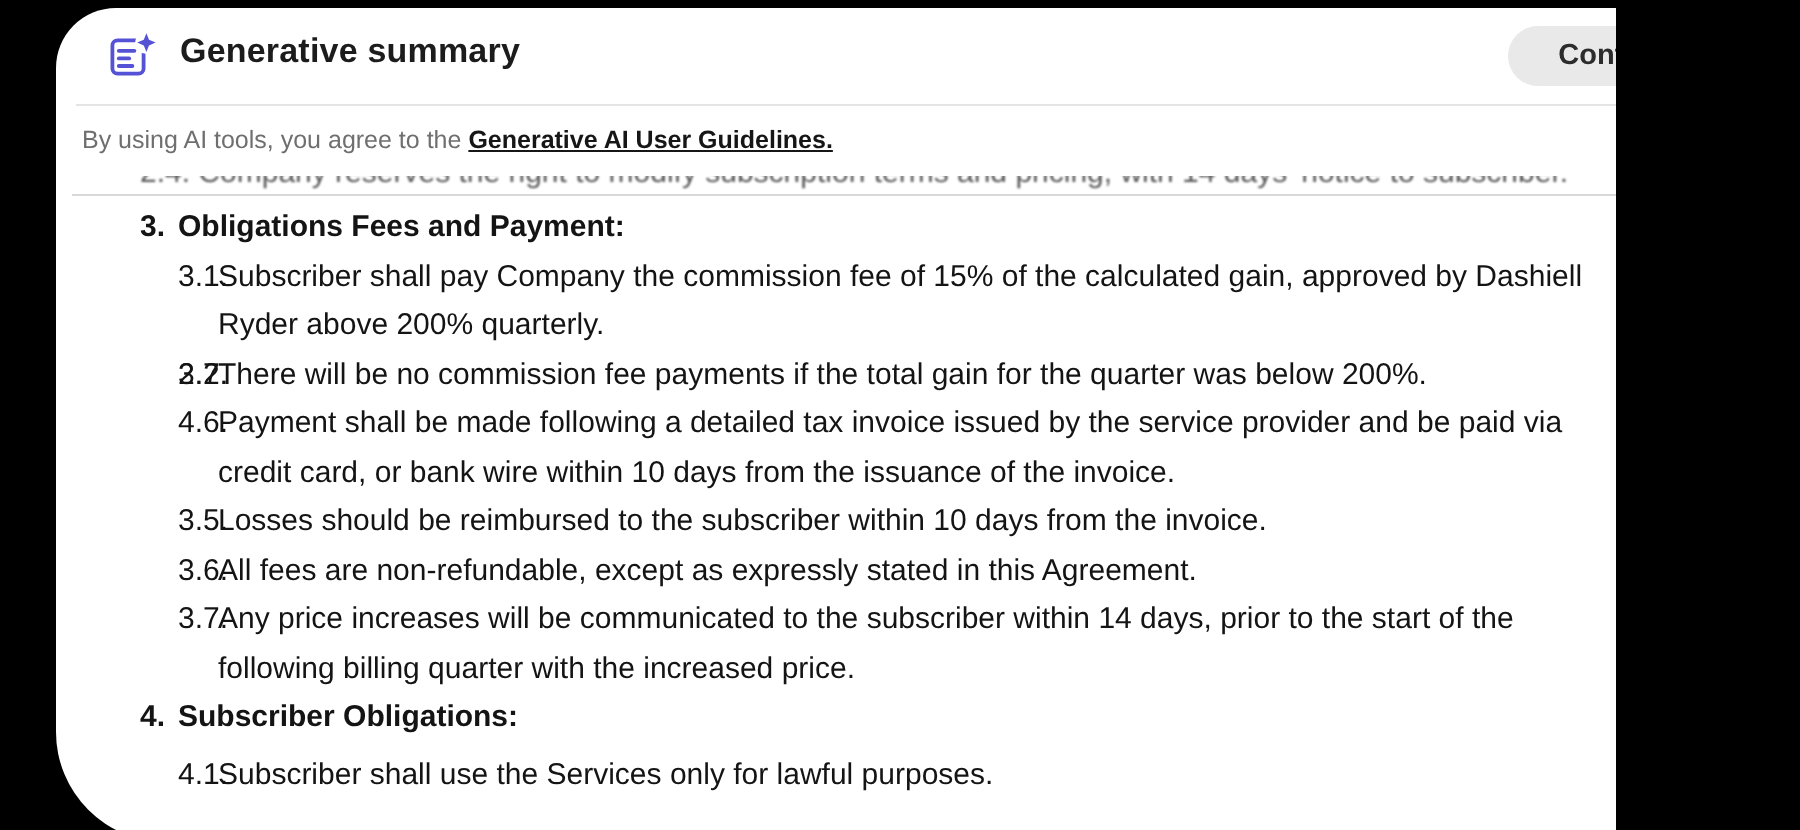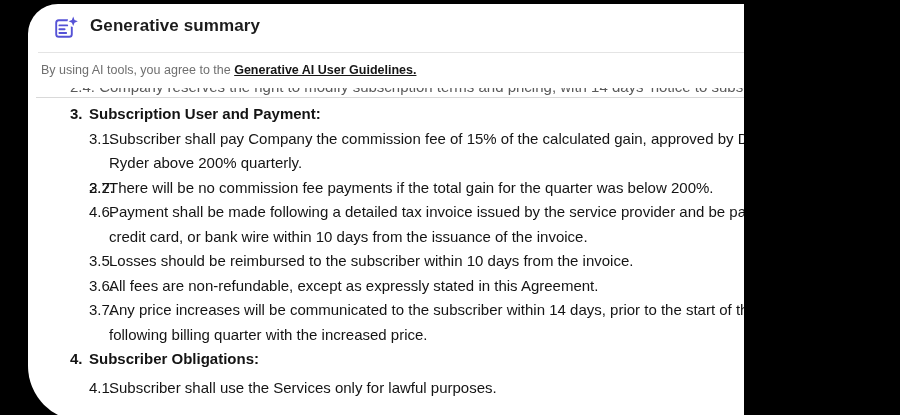--- a/index.html
+++ b/index.html
@@ -1,16 +1,16 @@
 <!DOCTYPE html>
 <html><head>
 <meta charset="utf-8">
 <style>
   html,body{margin:0;padding:0;background:#000;}
-  .stage{position:relative;width:744px;height:415px;background:#000;overflow:hidden;
+  .stage{position:relative;width:808px;height:415px;background:#000;overflow:hidden;
          font-family:"Liberation Sans",sans-serif;}
   .panel{position:absolute;left:28px;top:4px;right:-30px;bottom:-6px;background:#fff;
          border-radius:30px 30px 30px 55px;overflow:hidden;}
 
   
   .hdr{position:absolute;left:0;top:0;right:0;height:48px;}
   .app-icon{position:absolute;left:25px;top:11px;width:26px;height:26px;}
   .title{position:absolute;left:62px;top:12px;font-size:17px;font-weight:700;color:#1c1c1c;
          letter-spacing:.1px;white-space:nowrap;}
   .continue-btn{position:absolute;left:726px;top:9px;width:88px;height:30px;background:#e9e9e9;
@@ -68,21 +68,21 @@
 
     <div class="doc">
 
       <div class="clip-top">
         <span class="frag">2.4. Company reserves the right to modify subscription terms and pricing, with 14 days' notice to subscriber.</span>
       </div>
       <div class="hairline"></div>
 
       <div class="row h first-row">
         <span class="num">3.</span>
-        <span>Subscription User and Payment:</span>
+        <span>Obligations Fees and Payment:</span>
       </div>
       <div class="row sub">
         <span class="num">3.1.</span>
         <span>Subscriber shall pay Company the commission fee of 15% of the calculated gain, approved by Dashiell</span>
       </div>
       <div class="row cont">
         <span>Ryder above 200% quarterly.</span>
       </div>
       <div class="row sub">
         <span class="num">3.2.</span>

